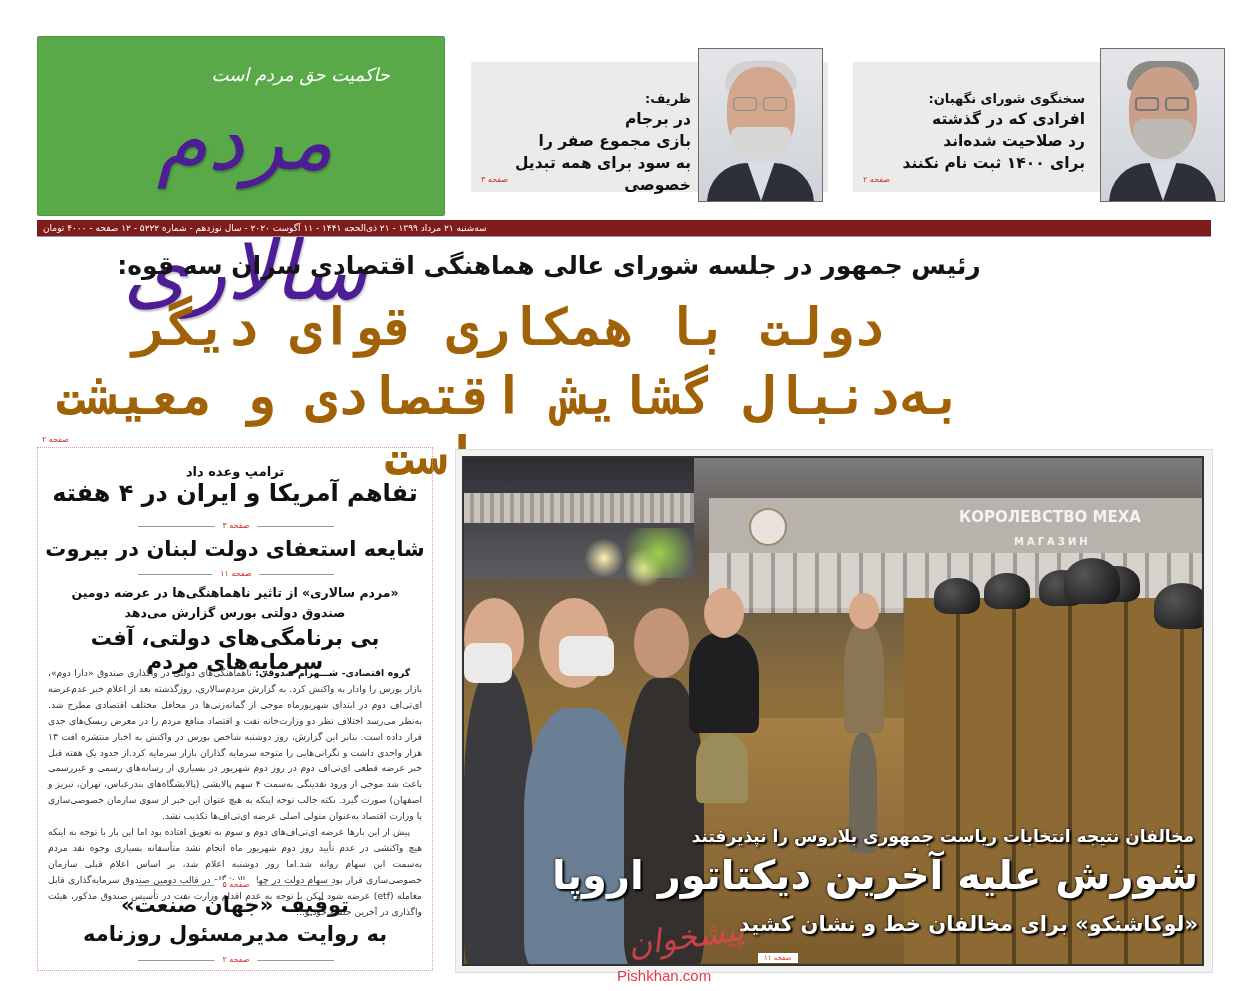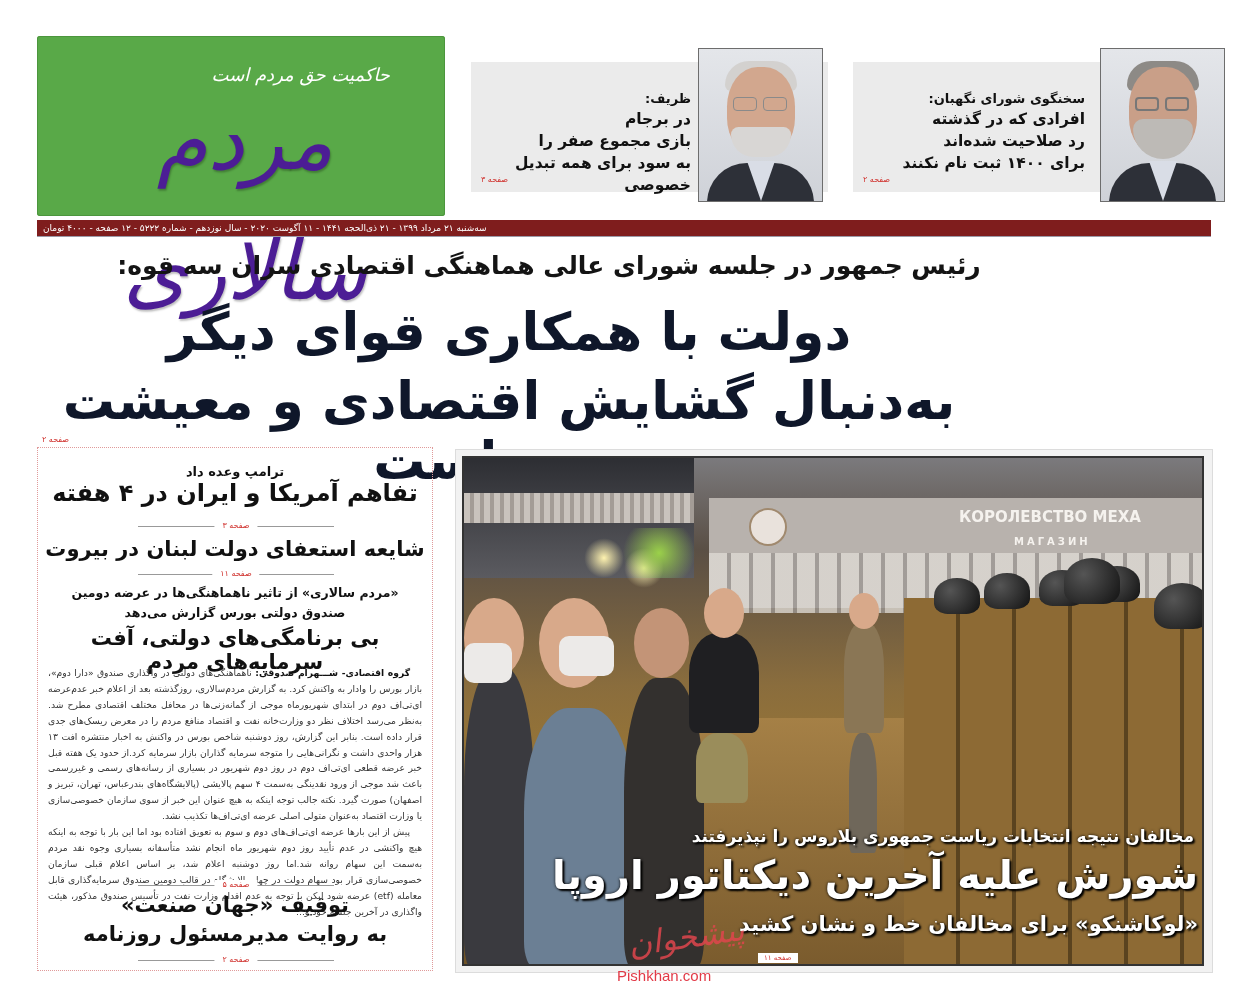--- a/index.html
+++ b/index.html
@@ -66,22 +66,23 @@
   .face-beard { position: absolute; left: 32px; top: 70px; width: 60px; height: 40px; background: #bdbab6; border-radius: 10px 10px 30px 30px; }
   .face-glass { position: absolute; top: 48px; width: 24px; height: 14px; border: 2px solid #777; border-radius: 4px; }
 
   
   .kicker-main {
     position: absolute; top: 249px; left: 0; width: 1098px; text-align: center;
     font-weight: bold; font-size: 25px; line-height: 34px; direction: rtl; color: #141414;
   }
   .headline {
     position: absolute; left: 0; width: 1018px; text-align: center; direction: rtl;
-    font-weight: 900; font-size: 52px; line-height: 60px; color: #0f172a;
+    font-weight: 900; font-size: 52px; line-height: 60px; color: #a16207;
     letter-spacing: -1px;
+    font-family: Liberation Mono, monospace;
   }
   .h1 { top: 302px; }
   .h2 { top: 371px; }
 
   
   .pageref-top { position: absolute; left: 42px; top: 435px; color: #d0312d; font-size: 8px; }
   .leftbox {
     position: absolute; left: 37px; top: 447px; width: 396px; height: 524px;
     border: 1.5px dotted #e09a9a;
   }

